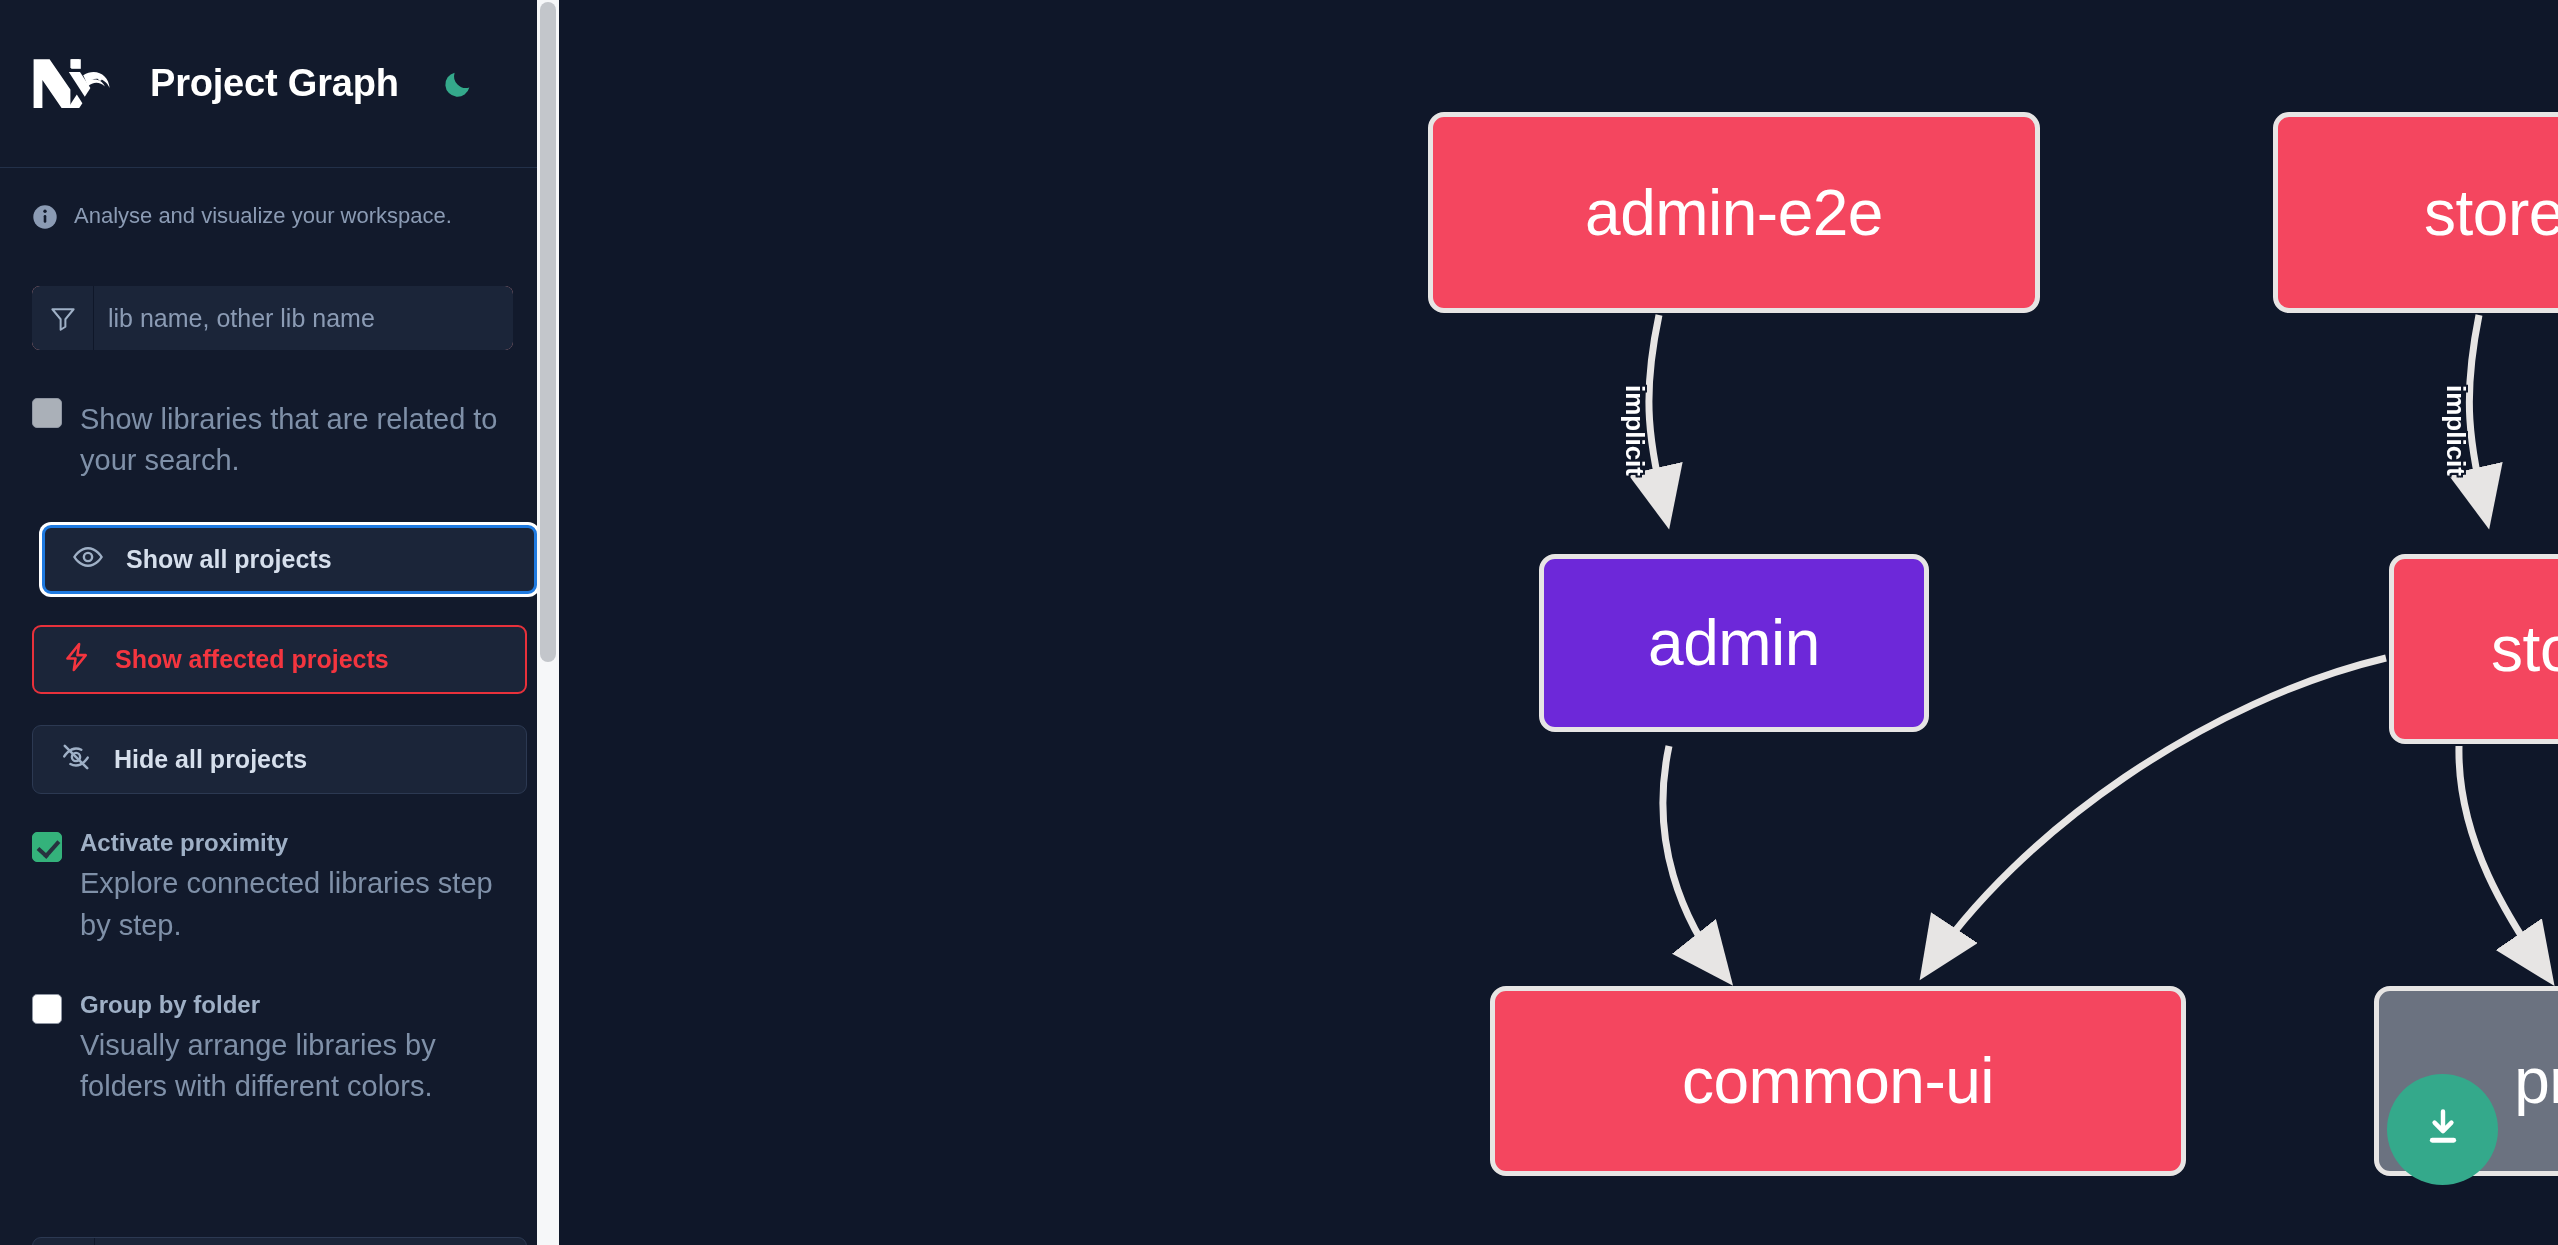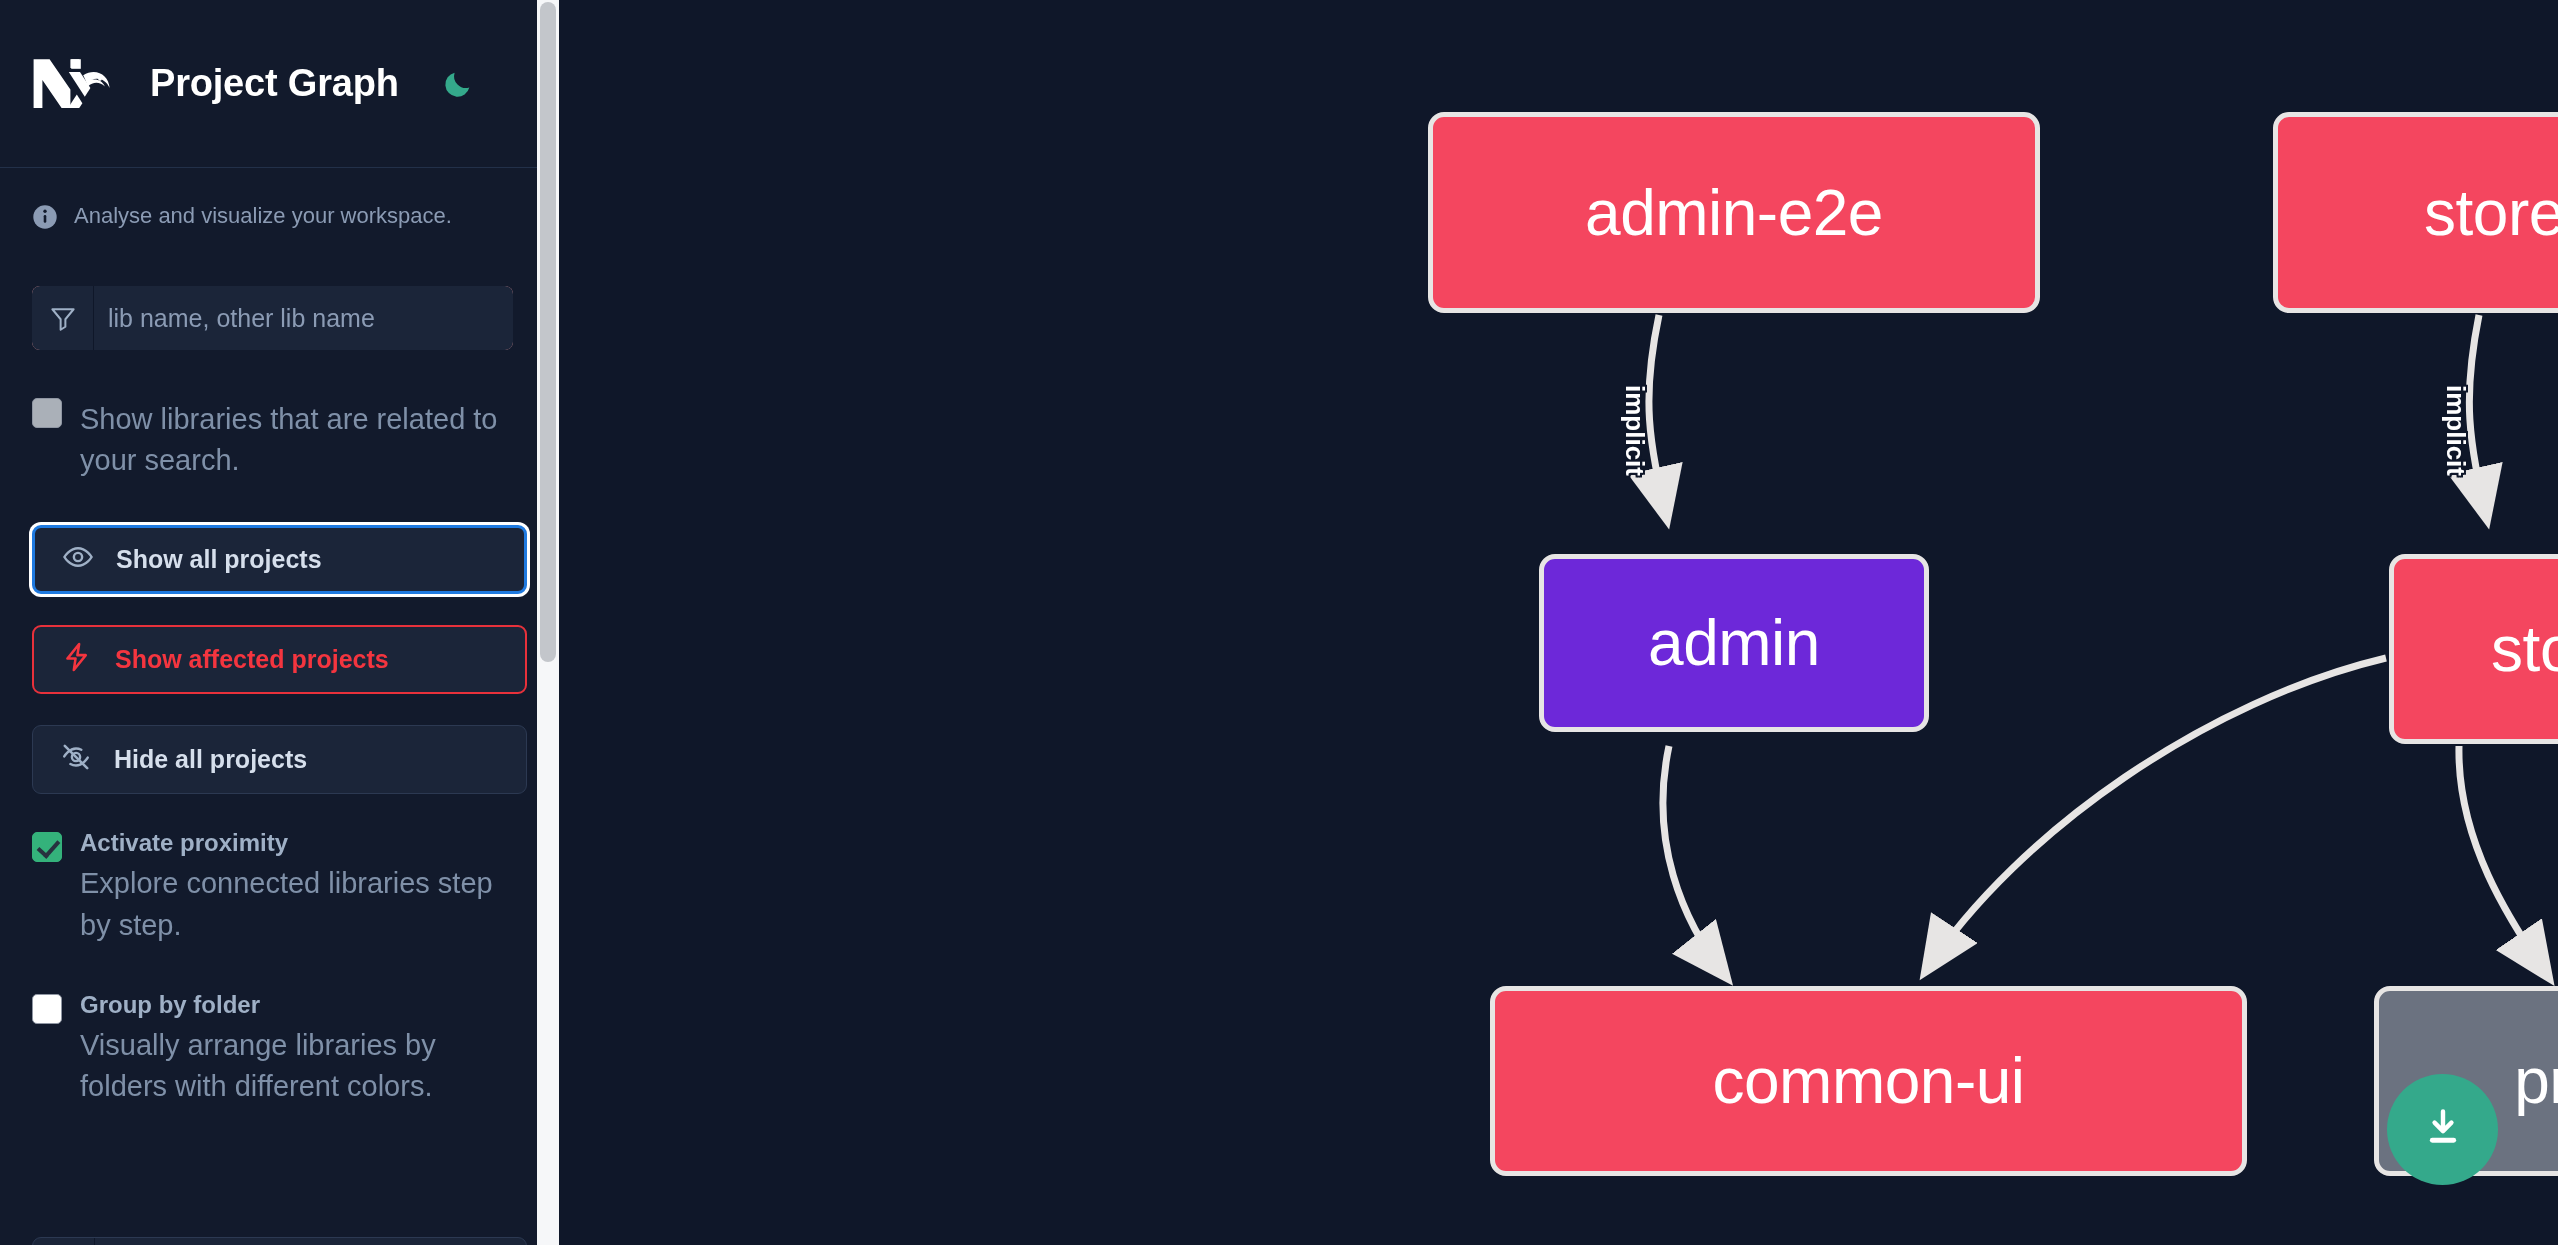--- a/index.html
+++ b/index.html
@@ -171,20 +171,21 @@
     font-size: 25px;
     font-weight: 700;
     cursor: pointer;
     gap: 22px;
     font-family: "Liberation Sans", sans-serif;
   }
   .gbtn + .gbtn { margin-top: 31px; }
   .gbtn.focused {
     border: 3px solid #1f7ae0;
     box-shadow: 0 0 0 3px #ffffff;
+    margin-left: 10px;
   }
   .gbtn.danger {
     border: 2px solid #e8313b;
     color: #f4353f;
   }
   .gbtn .lbl { line-height: 1; }
 
   
   .bottom-peek {
     position: absolute;
@@ -426,21 +427,21 @@
     </div>
 
     <div class="node" style="left:980px; top:554px; width:390px; height:178px; background:#6d28d9;">
       <span>admin</span>
     </div>
 
     <div class="node" style="left:1830px; top:554px; width:344px; height:190px; background:#f4465f;">
       <span>store</span>
     </div>
 
-    <div class="node" style="left:931px; top:986px; width:757px; height:190px; background:#f4465f;">
+    <div class="node" style="left:931px; top:986px; width:696px; height:190px; background:#f4465f;">
       <span>common-ui</span>
     </div>
 
     <div class="node" style="left:1815px; top:986px; width:522px; height:190px; background:#6b7280;">
       <span>products</span>
     </div>
 
     <span class="edge-label" style="left:1030px; top:415px;">implicit</span>
 
     <span class="edge-label" style="left:1851px; top:415px;">implicit</span>

